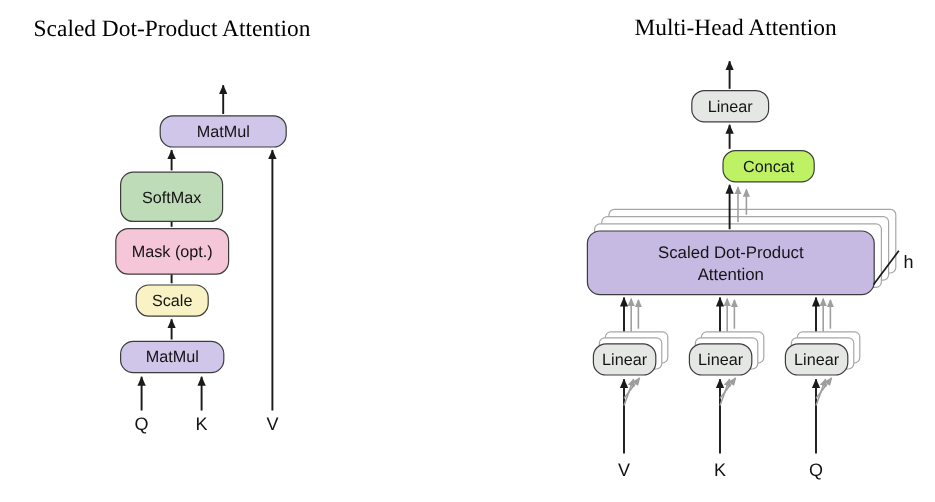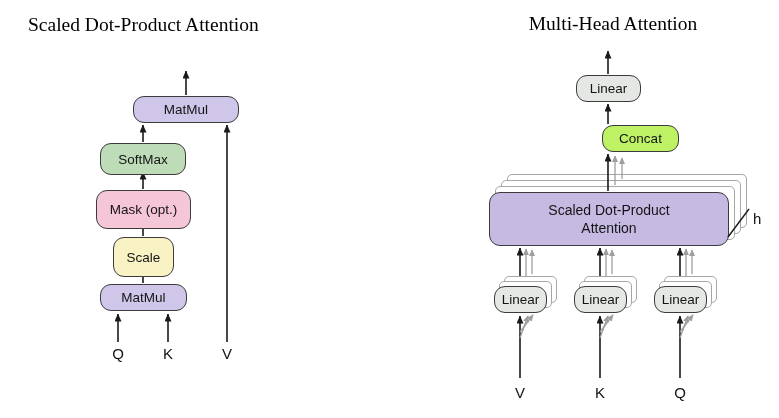--- a/index.html
+++ b/index.html
@@ -85,23 +85,23 @@
       <line x1="600" y1="332" x2="613" y2="315" marker-end="url(#ah-gray)"></line>
       <line x1="680" y1="338" x2="688" y2="316" marker-end="url(#ah-gray)"></line>
       <line x1="680" y1="332" x2="693" y2="315" marker-end="url(#ah-gray)"></line>
     </g>
   </svg>
 
   <div class="title" style="left:28px;top:14px">Scaled Dot-Product Attention</div>
   <div class="title centered" style="left:613px;top:13px">Multi-Head Attention</div>
 
   <div class="box" style="left: 133px; top: 96px; width: 106px; height: 27px; background: rgb(207, 198, 234);">MatMul</div>
-  <div class="box" style="left: 100px; top: 143px; width: 86px; height: 32px; background: rgb(190, 220, 184);">SoftMax</div>
+  <div class="box" style="left: 100px; top: 143px; width: 86px; height: 42px; background: rgb(190, 220, 184);">SoftMax</div>
   <div class="box" style="left: 96px; top: 190px; width: 95px; height: 39px; background: rgb(245, 198, 216);">Mask (opt.)</div>
-  <div class="box" style="left: 113px; top: 237px; width: 61px; height: 40px; background: rgb(248, 242, 196);">Scale</div>
+  <div class="box" style="left: 113px; top: 237px; width: 61px; height: 27px; background: rgb(248, 242, 196);">Scale</div>
   <div class="box" style="left: 100px; top: 284px; width: 87px; height: 27px; background: rgb(207, 198, 234);">MatMul</div>
 
   <div class="io-label" style="left:118px;top:345px">Q</div>
   <div class="io-label" style="left:168px;top:345px">K</div>
   <div class="io-label" style="left:227px;top:345px">V</div>
 
   <div class="echo" style="left:507px;top:174px;width:240px;height:54px"></div>
   <div class="echo" style="left:501px;top:180px;width:240px;height:54px"></div>
   <div class="echo" style="left:495px;top:186px;width:240px;height:54px"></div>
   <div class="box" style="left: 489px; top: 192px; width: 240px; height: 54px; background: rgb(198, 186, 227);">

